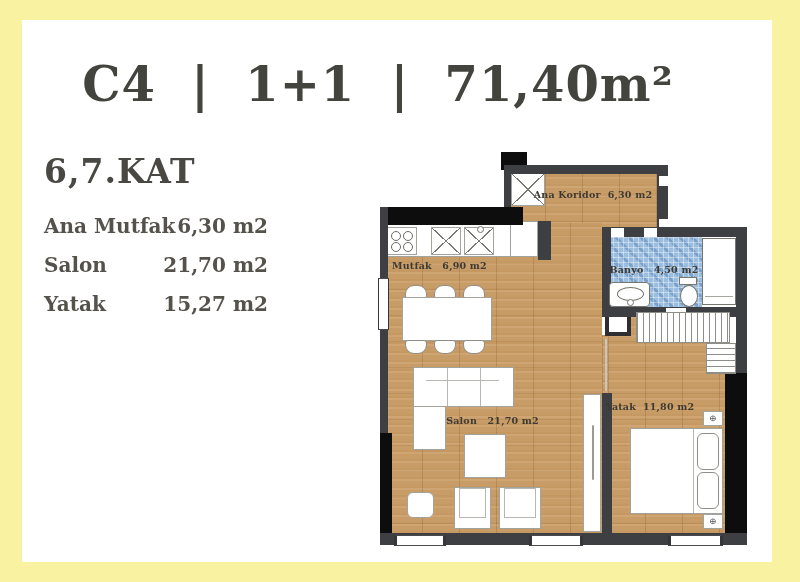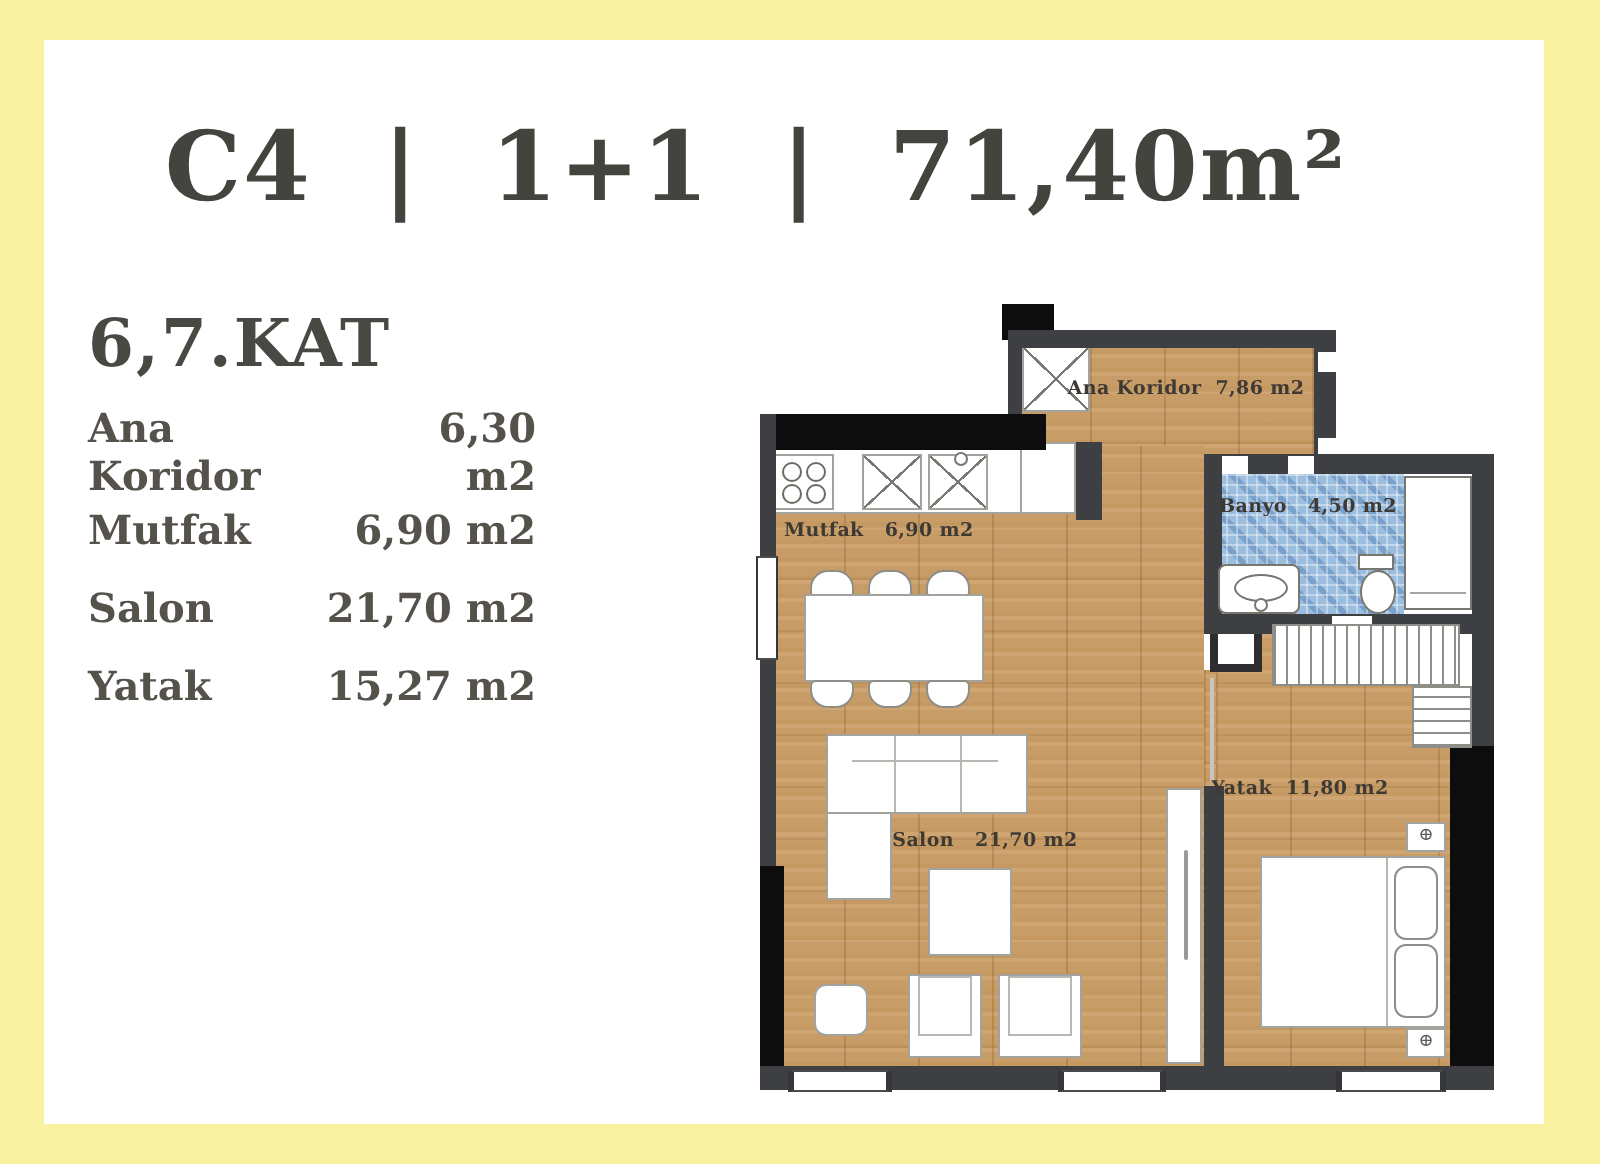--- a/index.html
+++ b/index.html
@@ -65,26 +65,22 @@
 </head>
 <body>
 
 <div class="inner"></div>
 
 <div class="title">C4  |  1+1  |  71,40m²</div>
 <div class="floor-label">6,7.KAT</div>
 
 <div class="room-list">
   <div class="room-row">
-    <span>Ana Koridor</span>
+    <span>Ana Mutfak</span>
     <span class="area">6,30 m2</span>
-  </div>
-  <div class="room-row">
-    <span>Mutfak</span>
-    <span class="area">6,90 m2</span>
   </div>
   <div class="room-row">
     <span>Salon</span>
     <span class="area">21,70 m2</span>
   </div>
   <div class="room-row">
     <span>Yatak</span>
     <span class="area">15,27 m2</span>
   </div>
 </div>
@@ -184,18 +180,18 @@
   </div>
 
   <div class="abs furn" style="left:252px;top:283px;width:93px;height:86px;">
     <div class="abs" style="left:62px;top:0;width:1px;height:100%;background:#B8B8B2;"></div>
   </div>
   <div class="abs furn" style="left:319px;top:288px;width:22px;height:37px;border-radius:6px;border-color:#8E8E88;"></div>
   <div class="abs furn" style="left:319px;top:327px;width:22px;height:37px;border-radius:6px;border-color:#8E8E88;"></div>
   <div class="abs furn cross-sym" style="left:325px;top:266px;width:20px;height:15px;">⊕</div>
   <div class="abs furn cross-sym" style="left:325px;top:369px;width:20px;height:15px;">⊕</div>
 
-  <div class="plan-label" style="left:150px;top:44px;width:130px;">Ana Koridor  7,86 m2</div>
+  <div class="plan-label" style="left:150px;top:44px;width:130px;">Ana Koridor  6,30 m2</div>
   <div class="plan-label" style="left:14px;top:115px;width:92px;">Mutfak   6,90 m2</div>
-  <div class="plan-label" style="left:228px;top:103px;width:96px;">Banyo   4,50 m2</div>
+  <div class="plan-label" style="left:228px;top:119px;width:96px;">Banyo   4,50 m2</div>
   <div class="plan-label" style="left:57px;top:270px;width:115px;">Salon   21,70 m2</div>
-  <div class="plan-label" style="left:220px;top:244px;width:104px;">Yatak  11,80 m2</div>
+  <div class="plan-label" style="left:220px;top:256px;width:104px;">Yatak  11,80 m2</div>
 </div>
 
 </body></html>

